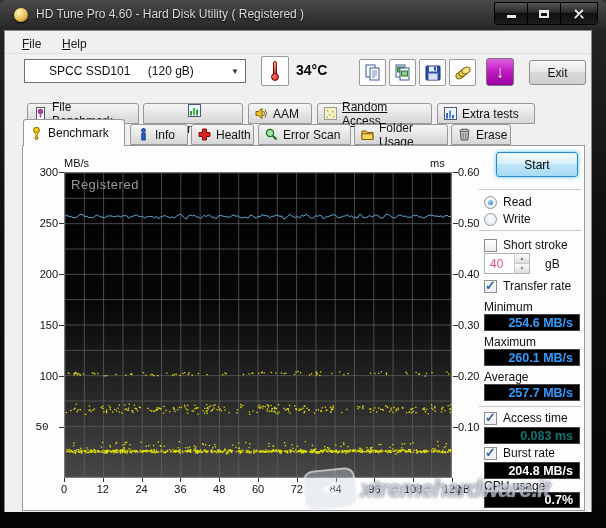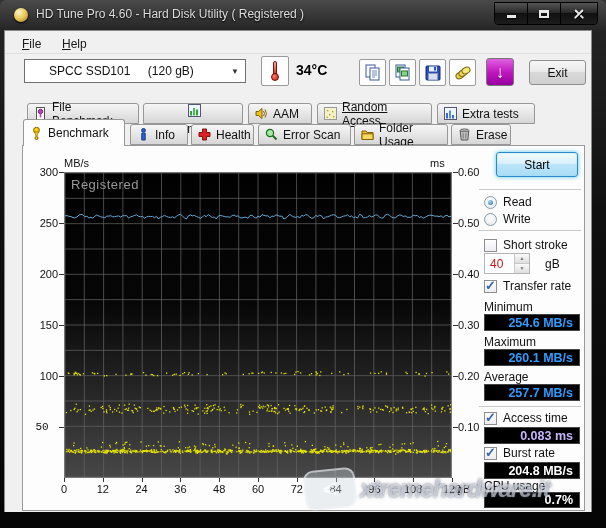--- a/index.html
+++ b/index.html
@@ -87,30 +87,30 @@
   .sep { position:absolute; height:1px; background:#c9c9c9; left:479px; width:102px; z-index:7; }
   .ctl-row { position:absolute; left:484px; display:flex; align-items:center; gap:6px; z-index:7; font-size:12px; color:#111; }
   .radio { width:13px; height:13px; border-radius:50%; border:1px solid #8a9aa5; background:radial-gradient(circle at 50% 35%,#fff,#dfe8ee); position:relative; }
   .radio .dot { display:none; position:absolute; left:3px; top:3px; width:5px; height:5px; border-radius:50%;
                 background:radial-gradient(circle at 35% 30%,#9fd8f0,#2a70b8); }
   .radio.on .dot { display:block; }
   .checkbox { width:13px; height:13px; border:1px solid #8e8e8e; background:linear-gradient(180deg,#fff,#ececf2); position:relative; }
   .checkbox .mark { display:none; position:absolute; left:0px; top:-3px; color:#3565b0; font-size:13px; font-weight:bold; }
   .checkbox.on .mark { display:block; }
   .spin { left:484px; top:253px; width:46px; height:21px; background:#fff; border:1px solid #b4b4b4; display:flex; z-index:7; }
-  .spin .val { flex:1; font-size:12px; color:#b91c1c; padding:3px 0 0 5px; }
+  .spin .val { flex:1; font-size:12px; color:#ec4899; padding:3px 0 0 5px; }
   .spin .btns { width:15px; border-left:1px solid #c8c8c8; display:flex; flex-direction:column; }
   .spin .btns span { flex:1; font-size:5px; color:#777; text-align:center; line-height:9px; background:linear-gradient(180deg,#fafafa,#dedede); }
   .spin .btns span:first-child { border-bottom:1px solid #c8c8c8; }
   .fieldlab { position:absolute; left:484px; font-size:12px; color:#111; z-index:7; }
   .valbox { position:absolute; left:484px; width:96px; height:17px; background:#000; border:1px solid #444;
             display:flex; align-items:center; justify-content:flex-end; padding-right:6px;
             font-size:12.5px; font-weight:bold; z-index:7; }
   .v-blue   { color:#2f9bff; }
-  .v-yellow { color:#c4b5fd; }
+  .v-yellow { color:#0f766e; }
   .v-white  { color:#fff; }
 
   
   .site-wm { left:304px; top:466px; width:302px; height:46px; z-index:20; pointer-events:none;
              display:flex; align-items:center; }
   .site-wm .logo { width:52px; height:40px; border-radius:10px; transform:rotate(-6deg);
                    background:rgba(205,212,222,.38); border:2px solid rgba(240,244,250,.55);
                    display:flex; align-items:center; justify-content:center;
                    color:rgba(255,255,255,.75); font-size:24px; font-weight:bold; }
   .site-wm .txt { margin-left:4px; font-size:24px; font-style:italic; font-weight:bold; letter-spacing:-1px;

